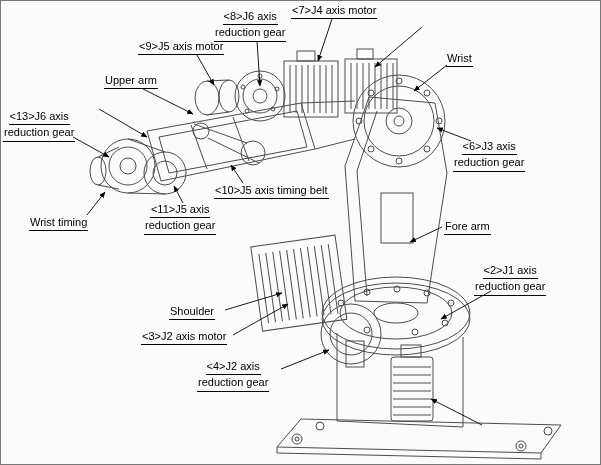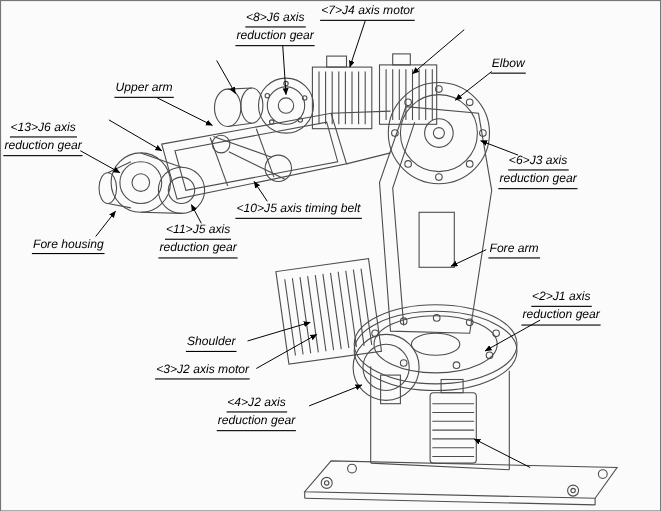--- a/index.html
+++ b/index.html
@@ -19,21 +19,20 @@
     color:#000;
     line-height:1.3;
     text-align:center;
     white-space:nowrap;
   }
   .lbl .u{
     display:table;
     margin:0 auto;
     border-bottom:1px solid #000;
     padding:0 1px 1px 1px;
-    font-style:italic;
   }
   .art{stroke:#4d4d4d;fill:none;stroke-width:1;}
   .leader{stroke:#000;fill:none;stroke-width:0.9;}
 </style>
 </head>
 <body>
 
 <div class="canvas">
 
   <svg width="601" height="465" viewBox="0 0 601 465">
@@ -194,43 +193,46 @@
     </g>
   </svg>
 
   <div class="lbl" style="left:213px;top:8px">
     <span class="u">&lt;8&gt;J6 axis</span>
     <span class="u">reduction gear</span>
   </div>
   <div class="lbl" style="left:290px;top:2px">
     <span class="u">&lt;7&gt;J4 axis motor</span>
   </div>
+  <div class="lbl" style="left:137px;top:38px">
+    <span class="u">&lt;9&gt;J5 axis motor</span>
+  </div>
   <div class="lbl" style="left:445px;top:50px">
-    <span class="u">Elbow</span>
+    <span class="u">Wrist</span>
   </div>
   <div class="lbl" style="left:103px;top:72px">
     <span class="u">Upper arm</span>
   </div>
   <div class="lbl" style="left:2px;top:108px">
     <span class="u">&lt;13&gt;J6 axis</span>
     <span class="u">reduction gear</span>
   </div>
   <div class="lbl" style="left:452px;top:138px">
     <span class="u">&lt;6&gt;J3 axis</span>
     <span class="u">reduction gear</span>
   </div>
   <div class="lbl" style="left:213px;top:182px">
     <span class="u">&lt;10&gt;J5 axis timing belt</span>
   </div>
   <div class="lbl" style="left:143px;top:201px">
     <span class="u">&lt;11&gt;J5 axis</span>
     <span class="u">reduction gear</span>
   </div>
   <div class="lbl" style="left:28px;top:214px">
-    <span class="u">Fore housing</span>
+    <span class="u">Wrist timing</span>
   </div>
   <div class="lbl" style="left:443px;top:218px">
     <span class="u">Fore arm</span>
   </div>
   <div class="lbl" style="left:168px;top:303px">
     <span class="u">Shoulder</span>
   </div>
   <div class="lbl" style="left:473px;top:262px">
     <span class="u">&lt;2&gt;J1 axis</span>
     <span class="u">reduction gear</span>

